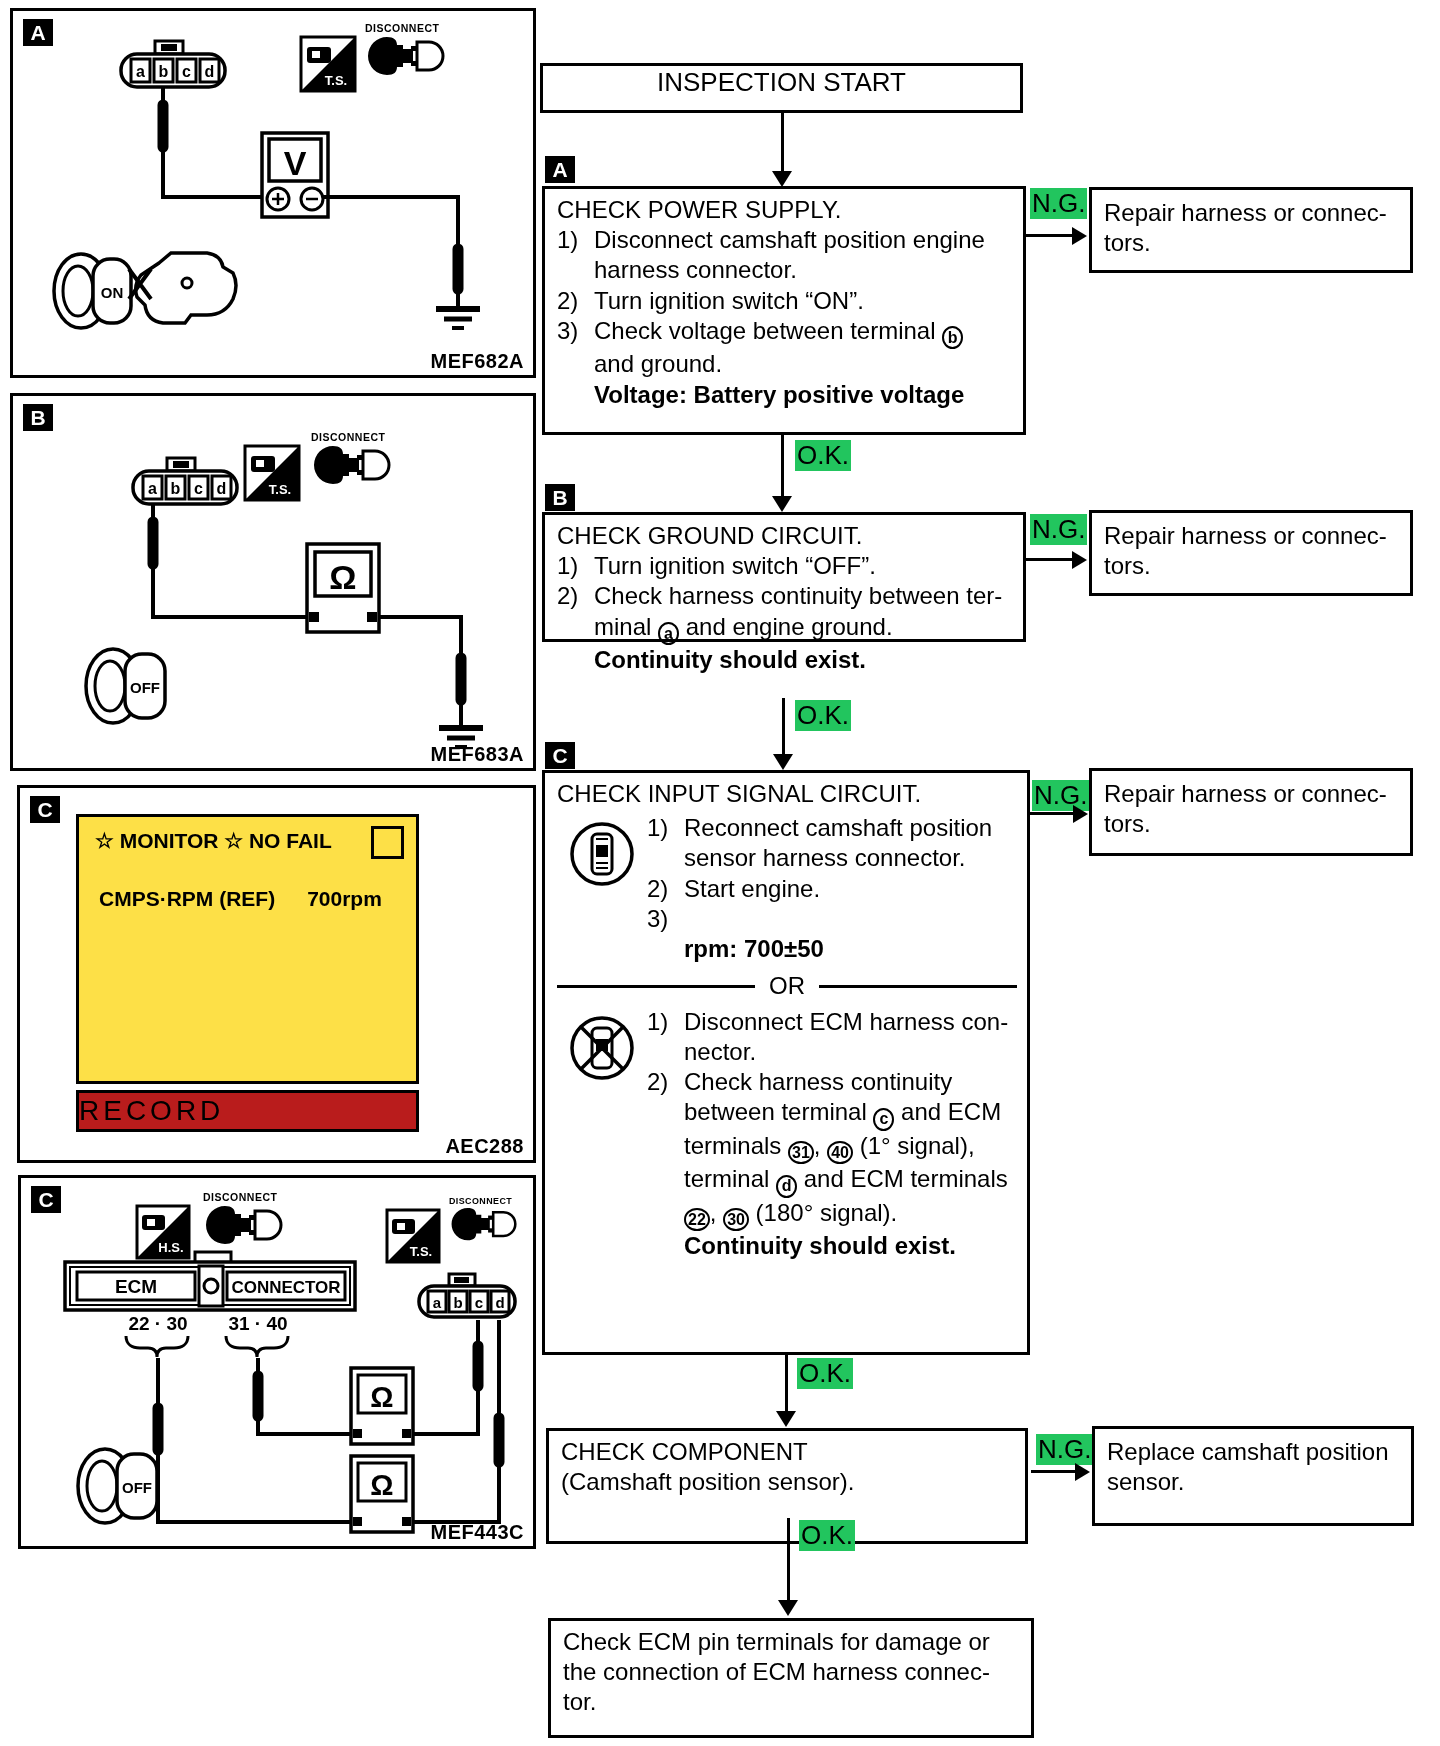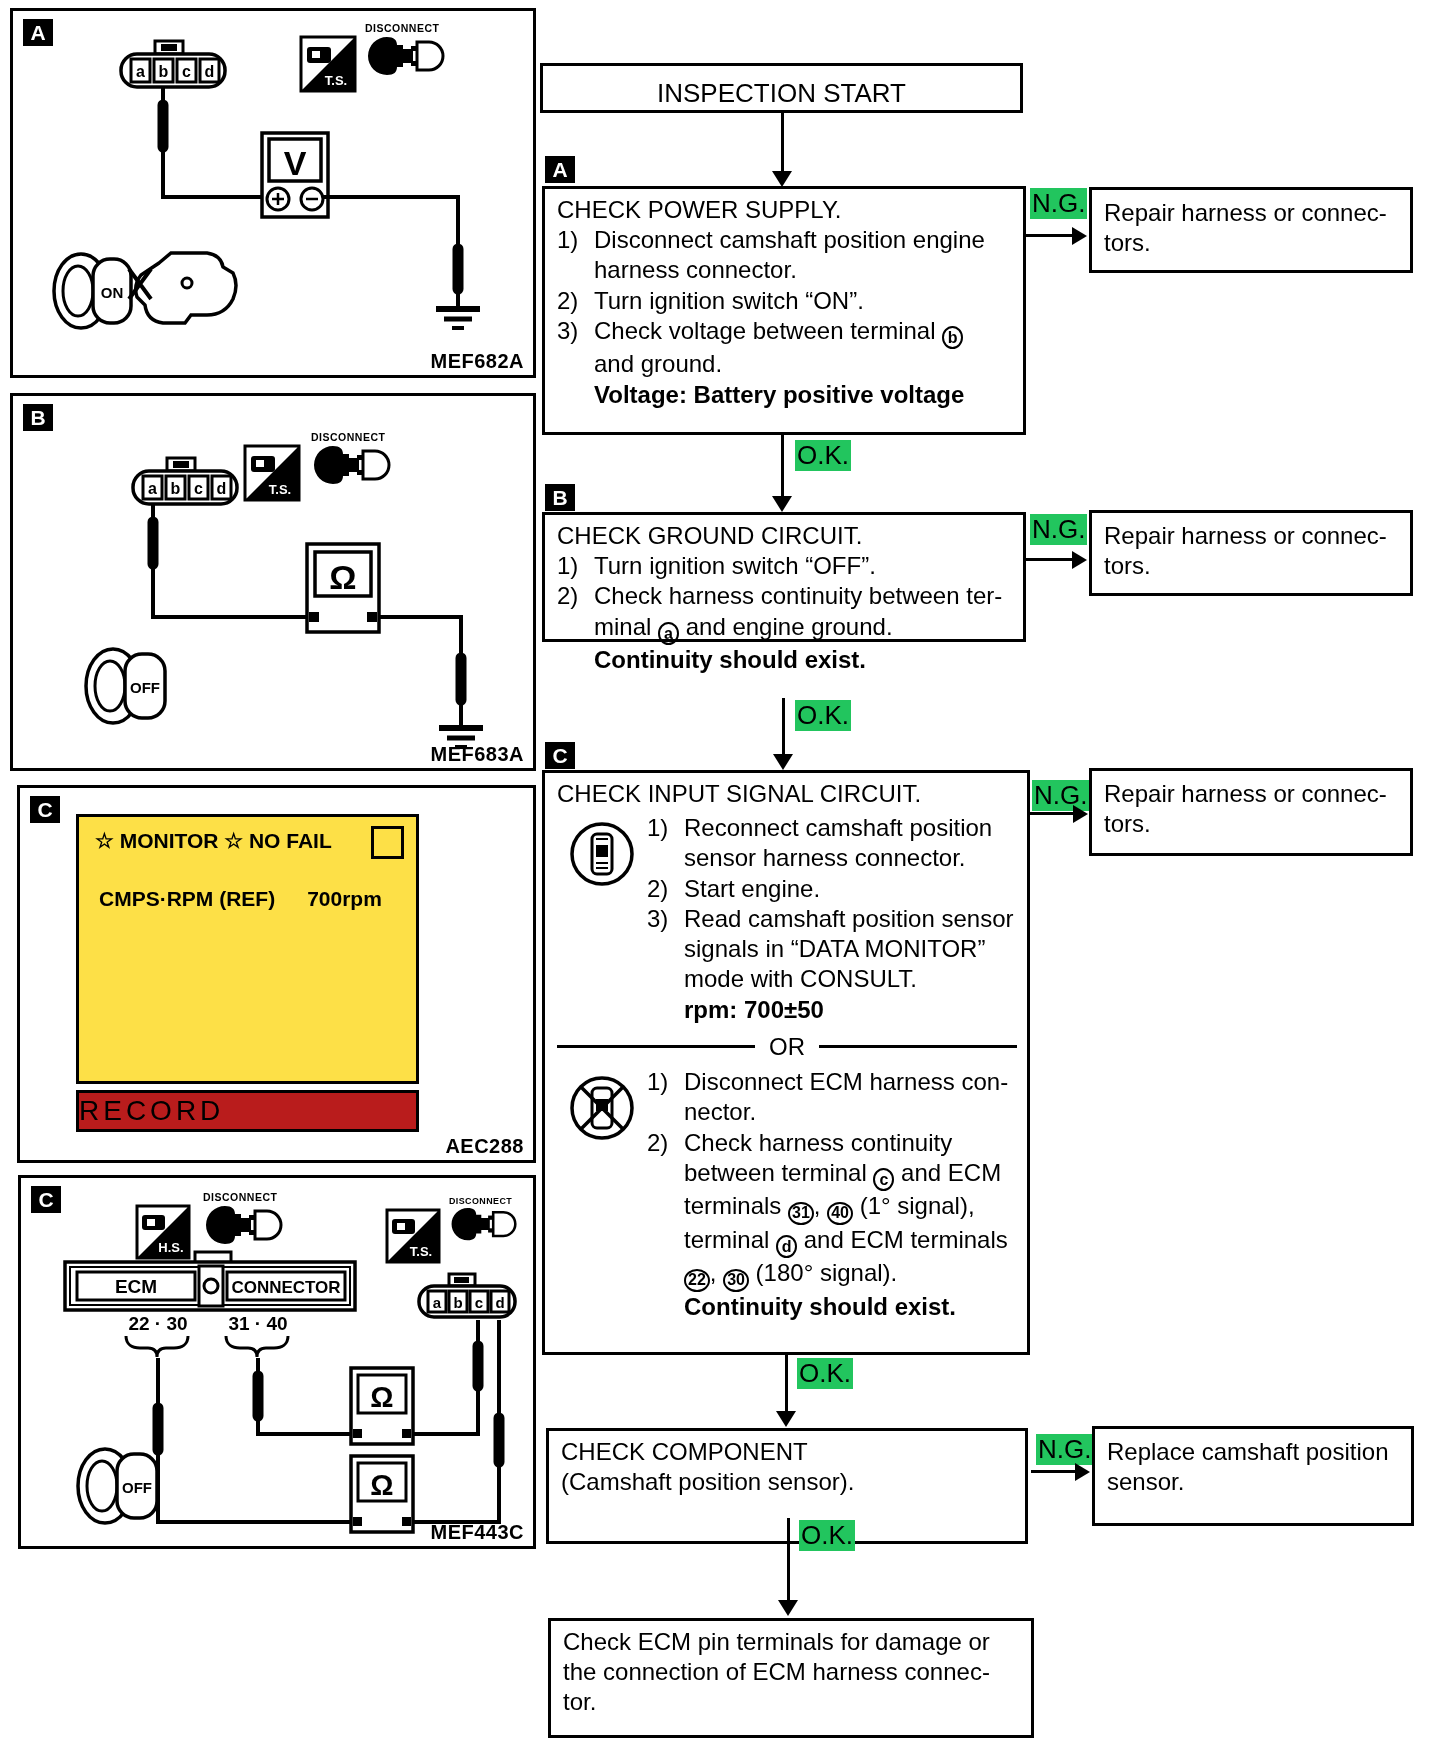--- a/index.html
+++ b/index.html
@@ -19,21 +19,21 @@
   .crt-square{width:27px;height:27px;border:3px solid #000;flex:none;margin-top:-3px;}
   .crt-line{display:flex;padding:28px 12px 0 20px;font-size:21px;font-weight:bold;}
   .crt-line .val{margin-left:32px;text-align:center;}
   .record-bar{position:absolute;left:56px;top:302px;width:337px;height:36px;border:3px solid #000;
               font-size:28px;letter-spacing:4px;line-height:36px;background:#b91c1c;}
 
   
   .flow-box{position:absolute;border:3px solid #000;background:#fff;font-size:24px;line-height:1.26;
             padding:6px 10px 4px 12px;box-sizing:border-box;}
   .flow-box .title{white-space:pre;}
-  .start-box{display:flex;align-items:flex-end;justify-content:center;font-size:26px;padding:0;}
+  .start-box{display:flex;align-items:flex-start;justify-content:center;font-size:26px;padding:0;}
   .li{display:flex;}
   .num{width:37px;flex:none;}
   .txt{white-space:pre;}
   .bold{font-weight:bold;}
   .flow-tag{position:absolute;width:30px;height:27px;background:#000;color:#fff;font-size:21px;font-weight:bold;
             display:flex;align-items:center;justify-content:center;z-index:2;}
   .label{position:absolute;font-size:26px;background:#22c55e;padding:0 2px;}
   .varrow{position:absolute;width:3px;background:#000;}
   .vhead{position:absolute;width:0;height:0;border-left:10px solid transparent;border-right:10px solid transparent;
          border-top:16px solid #000;}
@@ -402,23 +402,20 @@
             <span class="num">1)</span>
             <span class="txt">Reconnect camshaft position
 sensor harness connector.</span>
           </div>
           <div class="li">
             <span class="num">2)</span>
             <span class="txt">Start engine.</span>
           </div>
           <div class="li">
             <span class="num">3)</span>
-            <span class="txt">Read camshaft position sensor
-signals in “DATA MONITOR”
-mode with CONSULT.</span>
           </div>
           <div class="li">
             <span class="num"></span>
             <span class="txt bold">rpm: 700±50</span>
           </div>
         </div>
     </div>
     <div class="or-row">
       <div class="bar"></div>
       <div class="or">OR</div>

